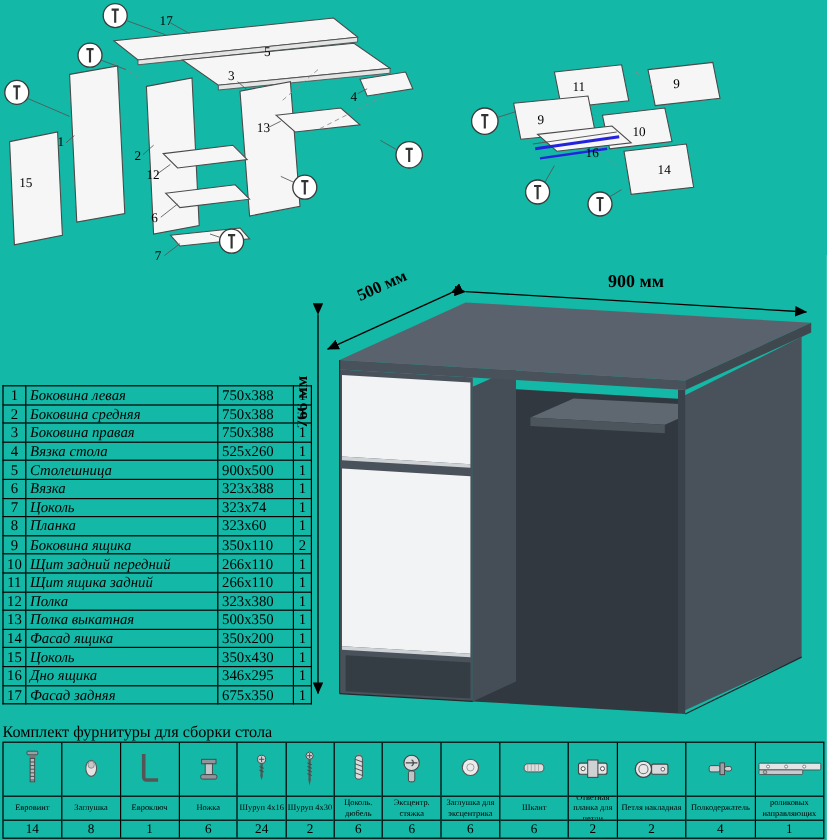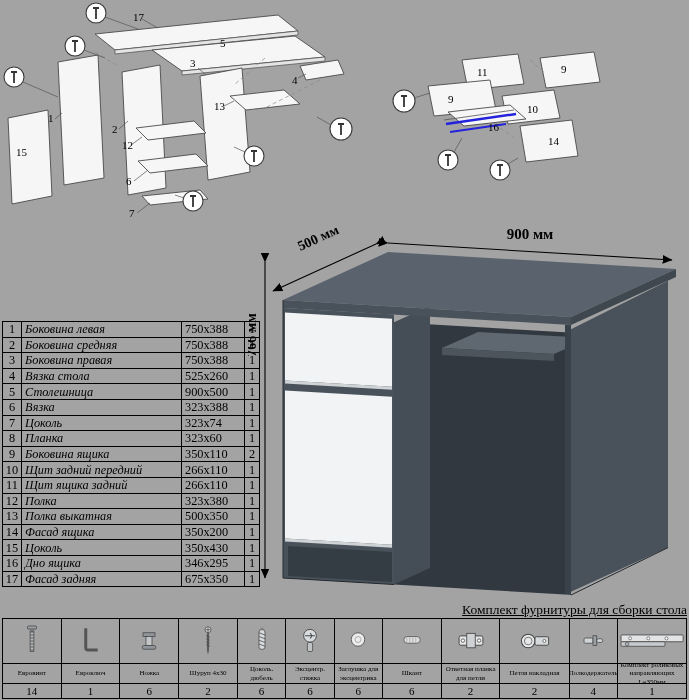--- a/index.html
+++ b/index.html
@@ -1,17 +1,17 @@
 <!DOCTYPE html>
 <html style="--carcass-dark: #31383f; --carcass: #49525b; --carcass-mid: #454d56; --carcass-light: #5a636d; --edge-dark: #40484f; --front: #f2f3f4; --front-edge: #cfd3d6; --blue: #2323dd;"><head>
 <meta charset="utf-8">
 <style>
   html,body{margin:0;padding:0;}
   body{font-family:"Liberation Serif",serif;background:#fff;}
-  .sheet{position:relative;width:689px;height:700px;background:#a3a3a3;overflow:hidden;}
+  .sheet{position:relative;width:689px;height:700px;background:#14b8a6;overflow:hidden;}
   svg text{font-family:"Liberation Serif",serif;fill:#000;}
   .num{font-size:11px;}
   .panel{fill:#f6f6f6;stroke:#4a4a4a;stroke-width:0.9;}
   .panel2{fill:#e4e4e4;stroke:#4a4a4a;stroke-width:0.7;}
   .leader{stroke:#555;stroke-width:0.7;fill:none;}
   .dash{stroke:#888;stroke-width:0.7;stroke-dasharray:4 3;fill:none;}
   .callout-c{fill:#fff;stroke:#3a3a3a;stroke-width:1.1;}
   .callout-s{stroke:#333;stroke-width:1.8;fill:none;}
   .dim{font-size:14px;font-weight:bold;}
   .dimline{stroke:#000;stroke-width:1.1;fill:none;}
@@ -20,21 +20,21 @@
   #parts-table td{border:1px solid #000;height:14.6px;line-height:14px;padding:0 3px;white-space:nowrap;}
   #parts-table td.c-num{width:14px;text-align:center;padding:0 2px;}
   #parts-table td.c-name{width:153px;font-style:italic;}
   #parts-table td.c-size{width:56px;}
   #parts-table td.c-qty{width:10px;text-align:center;padding:0 2px;}
 
   #desk-svg{position:absolute;left:248px;top:228px;}
   #diagrams-svg{position:absolute;left:0;top:0;}
 
   #hardware{position:absolute;left:2px;top:601px;width:685px;}
-  .hw-title{font-size:13.5px;text-align:right;height:17px;line-height:17px;text-decoration:underline;}
+  .hw-title{font-size:13.5px;text-align:left;height:17px;line-height:17px;}
   .hw-row{display:flex;border:1px solid #000;align-items:stretch;}
   .hw-col{flex:1 1 0;border-right:1px solid #000;display:flex;flex-direction:column;min-width:0;}
   .hw-col:last-child{border-right:none;flex:2.4 1 0;}
   .hw-col:nth-child(5),.hw-col:nth-child(6),.hw-col:nth-child(7),.hw-col:nth-child(11){flex:0.82 1 0;}
   .hw-col:nth-child(10),.hw-col:nth-child(12),.hw-col:nth-child(13),.hw-col:nth-child(14){flex:1.18 1 0;}
   .hw-icon{height:44px;border-bottom:1px solid #000;display:flex;align-items:center;justify-content:center;overflow:hidden;}
   .hw-name{height:19px;border-bottom:1px solid #000;font-size:7px;line-height:1.15;display:flex;align-items:center;justify-content:center;text-align:center;padding:0 1px;overflow:hidden;}
   .hw-qty{height:14px;font-size:11px;line-height:14px;text-align:center;}
 </style>
 </head>
@@ -320,36 +320,59 @@
               <rect x="17.5" y="11" width="5" height="26" fill="#b5babe" stroke="#444"></rect>
               <path d="M17.5 15h5M17.5 19h5M17.5 23h5M17.5 27h5M17.5 31h5M17.5 35h5" stroke="#444" stroke-width="1"></path>
             </svg>
           </div>
           <div class="hw-name">Евровинт</div>
           <div class="hw-qty">14</div>
         </div>
         <div class="hw-col">
           <div class="hw-icon">
             <svg width="30" height="42" viewBox="0 0 40 46">
+              <ellipse cx="20" cy="22" rx="6" ry="9" fill="#e3e3e3" stroke="#555" stroke-width="1.2"></ellipse>
+              <ellipse cx="20" cy="18" rx="3.5" ry="4" fill="#c7c7c7" stroke="#777" stroke-width=".8"></ellipse>
+            </svg>
+          </div>
+          <div class="hw-name">Заглушка</div>
+          <div class="hw-qty">8</div>
+        </div>
+        <div class="hw-col">
+          <div class="hw-icon">
+            <svg width="30" height="42" viewBox="0 0 40 46">
               <path d="M13 6 v26 a3 3 0 0 0 3 3 h13" fill="none" stroke="#555" stroke-width="4"></path>
             </svg>
           </div>
           <div class="hw-name">Евроключ</div>
           <div class="hw-qty">1</div>
         </div>
         <div class="hw-col">
           <div class="hw-icon">
             <svg width="30" height="42" viewBox="0 0 40 46">
               <rect x="12" y="12" width="16" height="5" fill="#8f959a" stroke="#444"></rect>
               <rect x="16" y="17" width="8" height="12" fill="#c2c6c9" stroke="#444"></rect>
               <rect x="11" y="29" width="18" height="5" rx="2" fill="#8f959a" stroke="#444"></rect>
             </svg>
           </div>
           <div class="hw-name">Ножка</div>
           <div class="hw-qty">6</div>
+        </div>
+        <div class="hw-col">
+          <div class="hw-icon">
+            <svg width="30" height="42" viewBox="0 0 40 46">
+              <circle cx="20" cy="12" r="4.5" fill="#cfd3d6" stroke="#444"></circle>
+              <path d="M17 12 h6 M20 9 v6" stroke="#444" stroke-width="1"></path>
+              <path d="M20 16.5 v14" stroke="#555" stroke-width="2.5"></path>
+              <path d="M17.5 20 l5 2 M17.5 24 l5 2" stroke="#444" stroke-width="1"></path>
+              <path d="M20 35 l-1.6 -5 h3.2 z" fill="#555"></path>
+            </svg>
+          </div>
+          <div class="hw-name">Шуруп 4x16</div>
+          <div class="hw-qty">24</div>
         </div>
         <div class="hw-col">
           <div class="hw-icon">
             <svg width="30" height="42" viewBox="0 0 40 46">
               <circle cx="20" cy="8" r="4" fill="#cfd3d6" stroke="#444"></circle>
               <path d="M17.2 8 h5.6 M20 5.2 v5.6" stroke="#444" stroke-width="1"></path>
               <path d="M20 12 v22" stroke="#555" stroke-width="2.5"></path>
               <path d="M17.5 16 l5 2 M17.5 20 l5 2 M17.5 24 l5 2 M17.5 28 l5 2" stroke="#444" stroke-width="1"></path>
               <path d="M20 41 l-1.6 -7 h3.2 z" fill="#555"></path>
             </svg>

